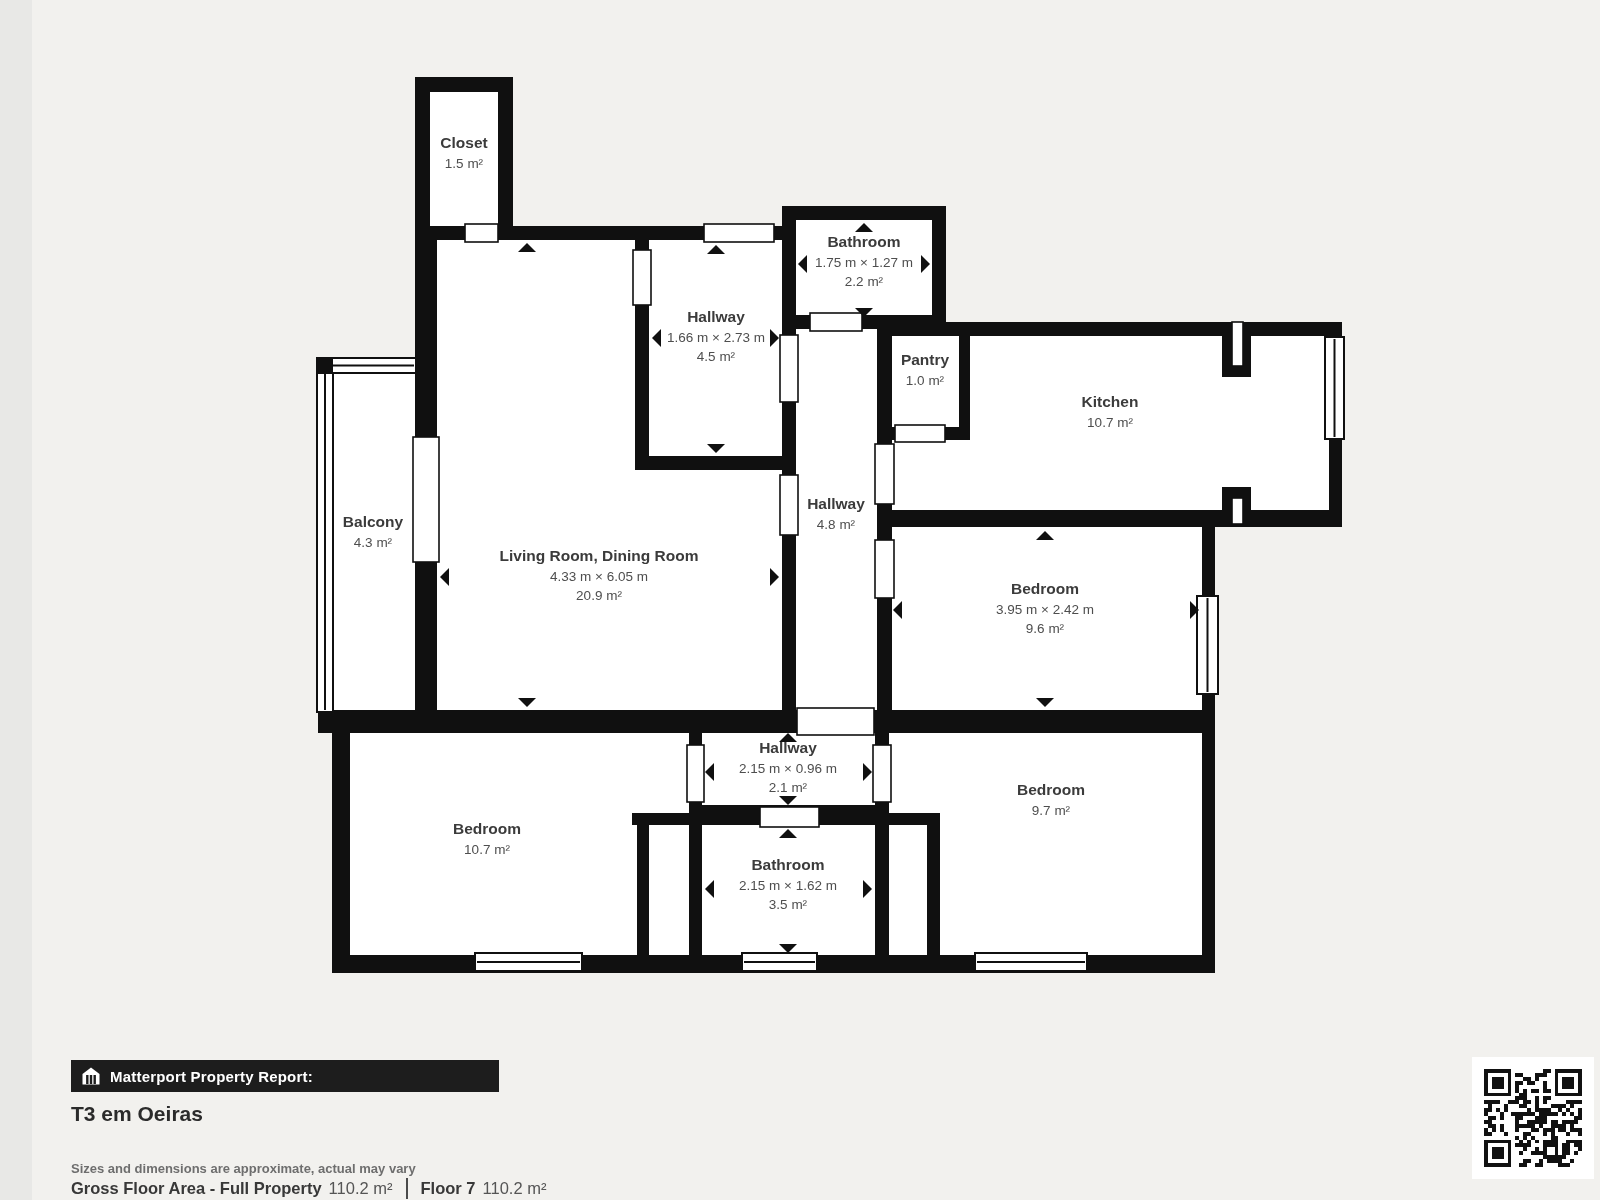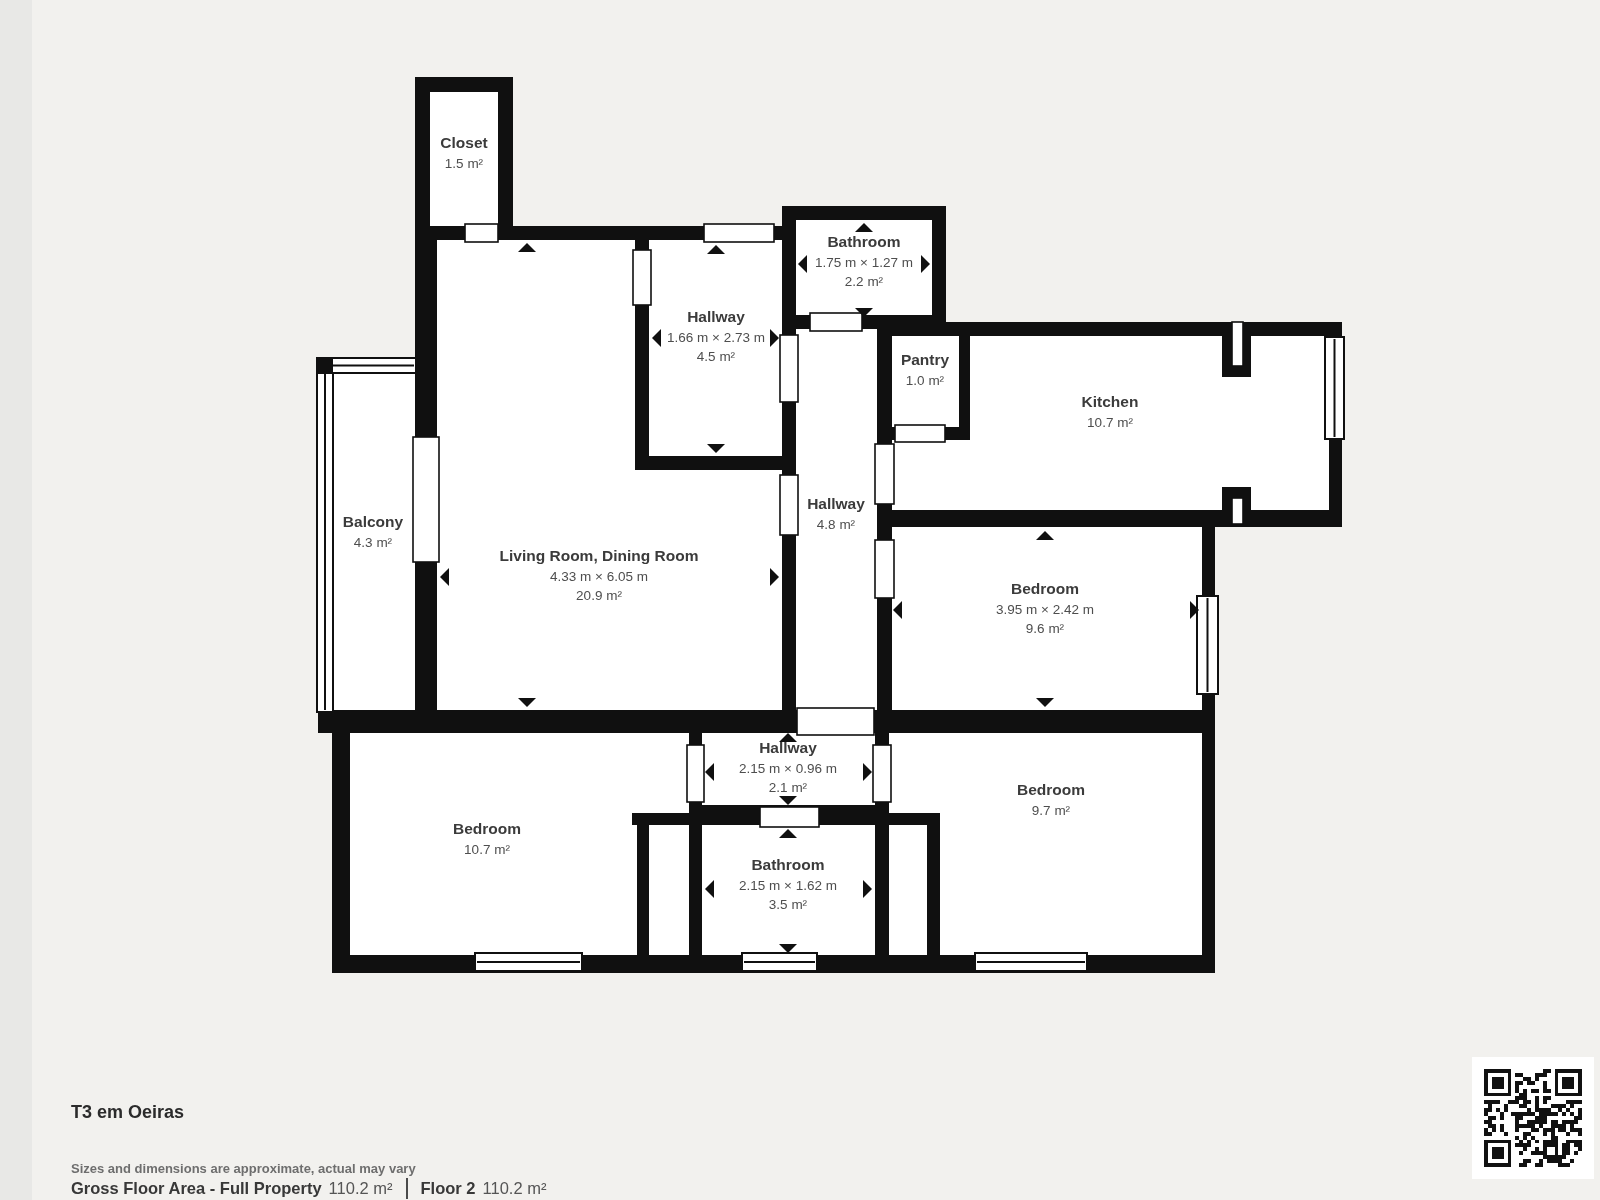--- a/index.html
+++ b/index.html
@@ -4,21 +4,21 @@
 <style>
   html,body{margin:0;padding:0;background:#e8e8e6;}
   .stage{position:relative;width:1600px;height:1200px;background:#f2f1ee;overflow:hidden;
          font-family:"Liberation Sans",sans-serif;margin-left:32px;}
   .stage svg.plan{position:absolute;left:0;top:0;}
   .room-name{font-family:"Liberation Sans",sans-serif;font-weight:bold;font-size:15.5px;fill:#3b3b3b;}
   .room-sub{font-family:"Liberation Sans",sans-serif;font-size:13.5px;fill:#4e4e4e;}
   .report-bar{position:absolute;left:39px;top:1060px;width:428px;height:32px;background:#1d1d1d;
               display:flex;align-items:center;gap:10px;padding-left:11px;box-sizing:border-box;}
   .report-bar .bar-label{color:#fff;font-weight:bold;font-size:15px;letter-spacing:.2px;}
-  .plan-title{position:absolute;left:39px;top:1102px;font-size:18px;font-weight:bold;color:#2b2b2b;}
+  .plan-title{position:absolute;left:39px;top:1102px;font-size:21px;font-weight:bold;color:#2b2b2b;}
   .gfa-row{position:absolute;left:39px;top:1178px;display:flex;align-items:center;font-size:16.5px;color:#3a3a3a;}
   .gfa-row .lbl{font-weight:bold;color:#383838;}
   .gfa-row .val{color:#555;margin-left:7px;}
   .vsep{width:2px;height:21px;background:#4a4a4a;margin:0 13px;}
   .disclaimer{position:absolute;left:39px;top:1161px;font-size:13px;color:#6e6e6e;font-weight:bold;}
   .visit-block{position:absolute;left:1249px;top:1089px;width:202px;text-align:center;}
   .visit-text{font-size:18.5px;color:#3d3d3d;}
   .brand-row{margin-top:7px;display:flex;align-items:center;justify-content:center;gap:7px;}
   .brand-name{font-family:"Liberation Serif",serif;font-size:25px;color:#1c1c1c;letter-spacing:.3px;}
   .brand-name sup{font-size:9px;}
@@ -184,28 +184,37 @@
         <text x="455" y="834" text-anchor="middle" class="room-name">Bedroom</text>
         <text x="455" y="853.5" text-anchor="middle" class="room-sub">10.7 m²</text>
         <text x="756" y="870" text-anchor="middle" class="room-name">Bathroom</text>
         <text x="756" y="889.5" text-anchor="middle" class="room-sub">2.15 m × 1.62 m</text>
         <text x="756" y="909" text-anchor="middle" class="room-sub">3.5 m²</text>
         <text x="1019" y="795" text-anchor="middle" class="room-name">Bedroom</text>
         <text x="1019" y="814.5" text-anchor="middle" class="room-sub">9.7 m²</text>
       </g>
   </svg>
 
+  <div class="report-bar">
+    <svg width="18" height="18" viewBox="0 0 18 18">
+      <path d="M9 0.5 L17.5 7 L17.5 17.5 L0.5 17.5 L0.5 7 Z" fill="#ffffff"></path>
+      <rect x="4.1" y="8" width="2.4" height="9" fill="#1d1d1d"></rect>
+      <rect x="7.8" y="8" width="2.4" height="9" fill="#1d1d1d"></rect>
+      <rect x="11.5" y="8" width="2.4" height="9" fill="#1d1d1d"></rect>
+    </svg>
+    <span class="bar-label">Matterport Property Report:</span>
+  </div>
 
   <div class="plan-title">T3 em Oeiras</div>
 
   <div class="gfa-row">
     <span class="lbl">Gross Floor Area - Full Property</span>
     <span class="val">110.2 m²</span>
     <span class="vsep"></span>
-    <span class="lbl">Floor 2</span>
+    <span class="lbl">Floor 7</span>
     <span class="val">110.2 m²</span>
   </div>
 
   <div class="disclaimer">Sizes and dimensions are approximate, actual may vary</div>
 
 
   <div class="qr-box">
     <svg id="qr" width="98" height="98" viewBox="0 0 25 25" shape-rendering="crispEdges">
         <g fill="#111">
           <rect x="15" y="0" width="1" height="1"></rect>

